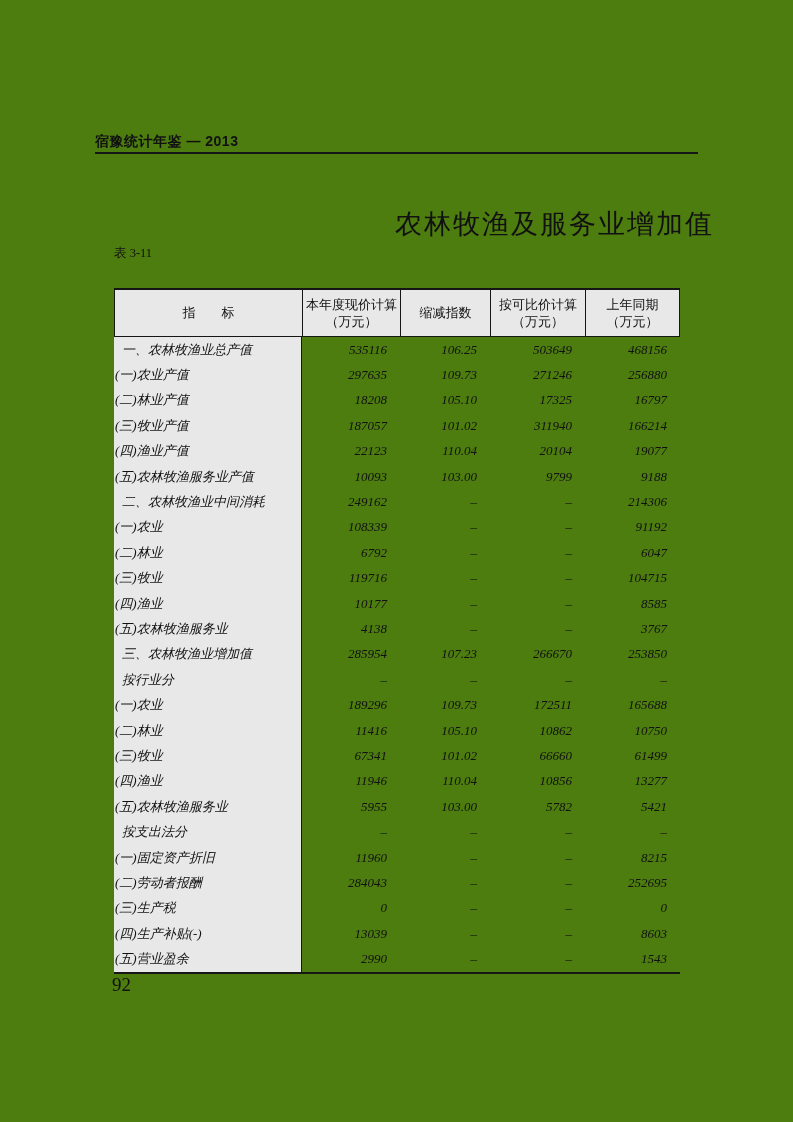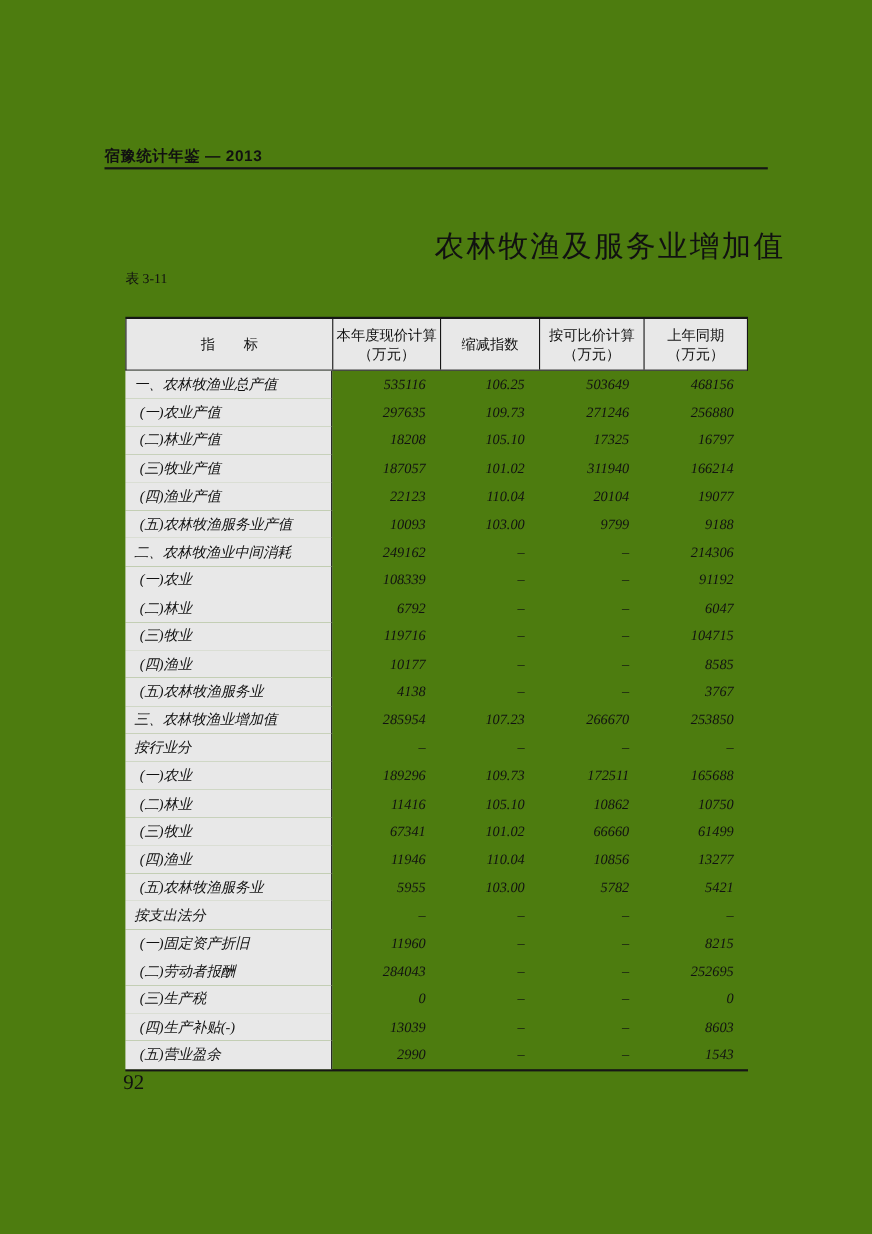--- a/index.html
+++ b/index.html
@@ -47,21 +47,21 @@
   .tr{
     display:grid;grid-template-columns:188px 98px 90px 95px 95px;
     height:25.4px;align-items:center;font-style:italic;
   }
   .td{white-space:nowrap;}
   .td.label{
     background:var(--shade,#e8e8e8);border-right:1px solid #161616;
     height:100%;display:flex;align-items:center;
     padding-left:8px;box-sizing:border-box;
   }
-  .tr.sub .td.label{padding-left:13px;}
+  .tr.sub .td.label{padding-left:1px;}
   .td.num{text-align:right;padding-right:13px;}
 
   .page-number{position:absolute;left:112px;top:976px;font-size:19px;line-height:18px;}
 </style>
 </head>
 <body>
 
 <div class="page">
 
   <div class="running-head">

